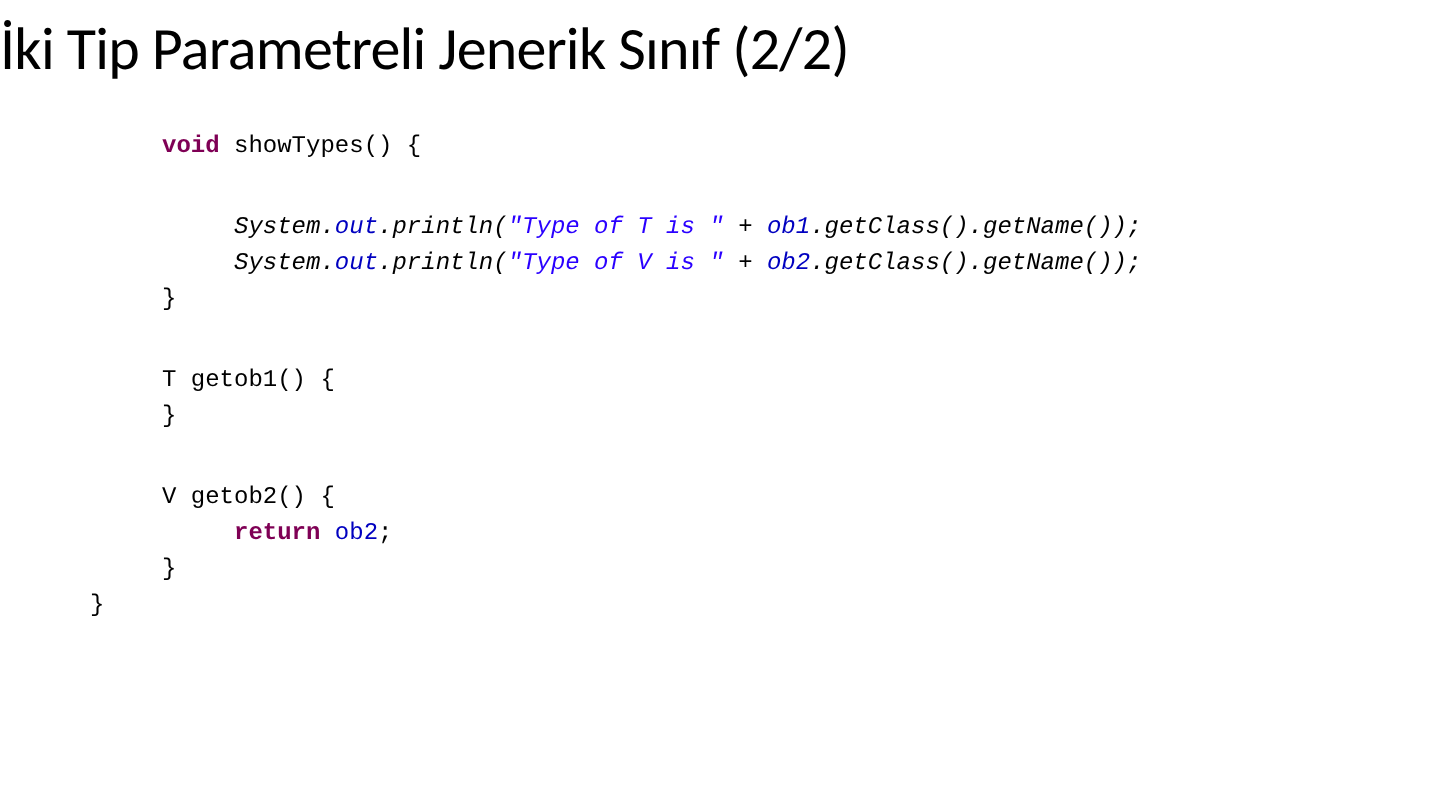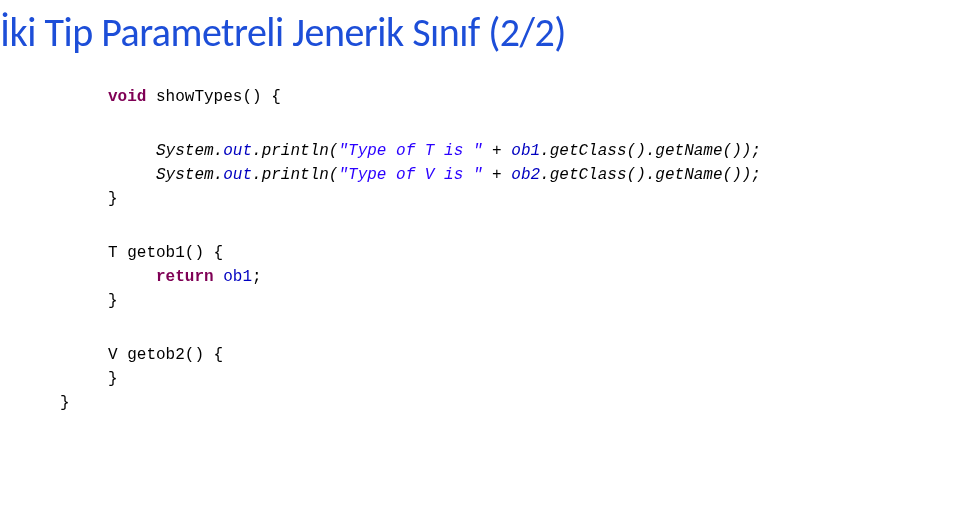--- a/index.html
+++ b/index.html
@@ -11,21 +11,21 @@
       width: 959px;
       height: 529px;
       background: #ffffff;
       font-family: "Segoe UI", "Calibri", sans-serif;
       padding: 0;
       position: relative;
     }
     .slide-title {
       font-size: 40px;
       font-weight: 400;
-      color: #1d4ed8;
+      color: #000000;
       padding: 8px 16px 28px 0;
       letter-spacing: -0.5px;
     }
     .code-block {
       font-family: "Consolas", "Courier New", monospace;
       font-size: 16px;
       line-height: 1.5;
       padding-left: 60px;
       color: #000000;
     }
@@ -66,25 +66,25 @@
   <div class="indent-2"><span class="ital">System.</span><span class="field ital">out</span><span class="ital">.println(</span><span class="str">"Type of T is "</span><span class="ital"> + </span><span class="field ital">ob1</span><span class="ital">.getClass().getName());</span></div>
 
   <div class="indent-2"><span class="ital">System.</span><span class="field ital">out</span><span class="ital">.println(</span><span class="str">"Type of V is "</span><span class="ital"> + </span><span class="field ital">ob2</span><span class="ital">.getClass().getName());</span></div>
 
   <div class="indent-1"><span>}</span></div>
 
   <div class="spacer"></div>
 
   <div class="indent-1"><span>T getob1() {</span></div>
 
-  <div class="indent-2"><span class="kw">return</span><span> </span><span class="field">ob1</span><span>;</span></div>
 
   <div class="indent-1"><span>}</span></div>
 
   <div class="spacer"></div>
 
   <div class="indent-1"><span>V getob2() {</span></div>
 
+  <div class="indent-2"><span class="kw">return</span><span> </span><span class="field">ob2</span><span>;</span></div>
 
   <div class="indent-1"><span>}</span></div>
 
   <div><span>}</span></div>
 </div>
 
 </body></html>

